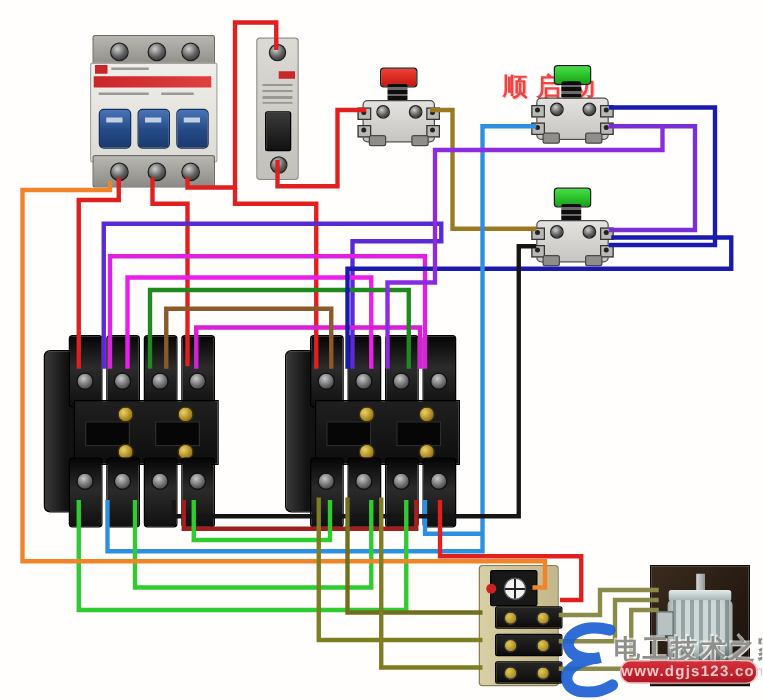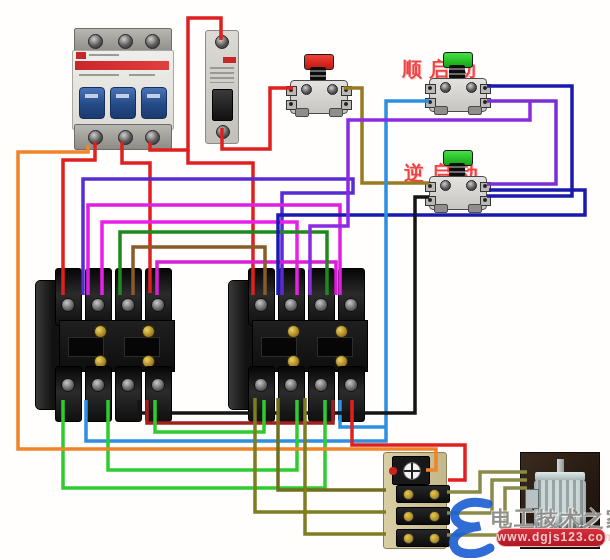--- a/index.html
+++ b/index.html
@@ -147,21 +147,20 @@
       <div class="screw" style="left:36px;top:3px;width:9px;height:9px;"></div>
       <div class="term" style="left:-5px;top:5px;"></div>
       <div class="term" style="right:-5px;top:5px;"></div>
       <div class="term" style="left:-5px;top:19px;"></div>
       <div class="term" style="right:-5px;top:19px;"></div>
       <div class="ear" style="left:4px;"></div>
         <div class="ear" style="right:4px;"></div>
     </div>
   </div>
 
-  <div class="abs cnlabel" style="left:404px;top:120px;">逆启动</div>
   <div class="abs pb" style="left:429px;top:150px;">
     <div class="cap cap-green"></div>
     <div class="spring"></div>
     <div class="body">
       <div class="screw" style="left:10px;top:3px;width:9px;height:9px;"></div>
       <div class="screw" style="left:36px;top:3px;width:9px;height:9px;"></div>
       <div class="term" style="left:-5px;top:5px;"></div>
       <div class="term" style="right:-5px;top:5px;"></div>
       <div class="term" style="left:-5px;top:19px;"></div>
       <div class="term" style="right:-5px;top:19px;"></div>

